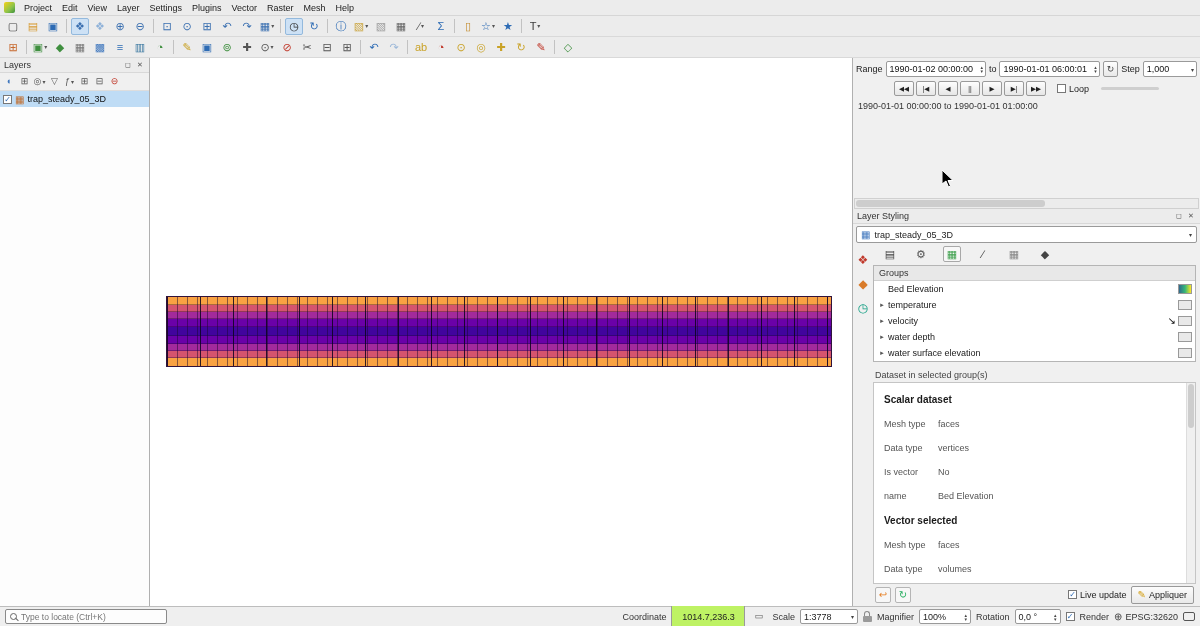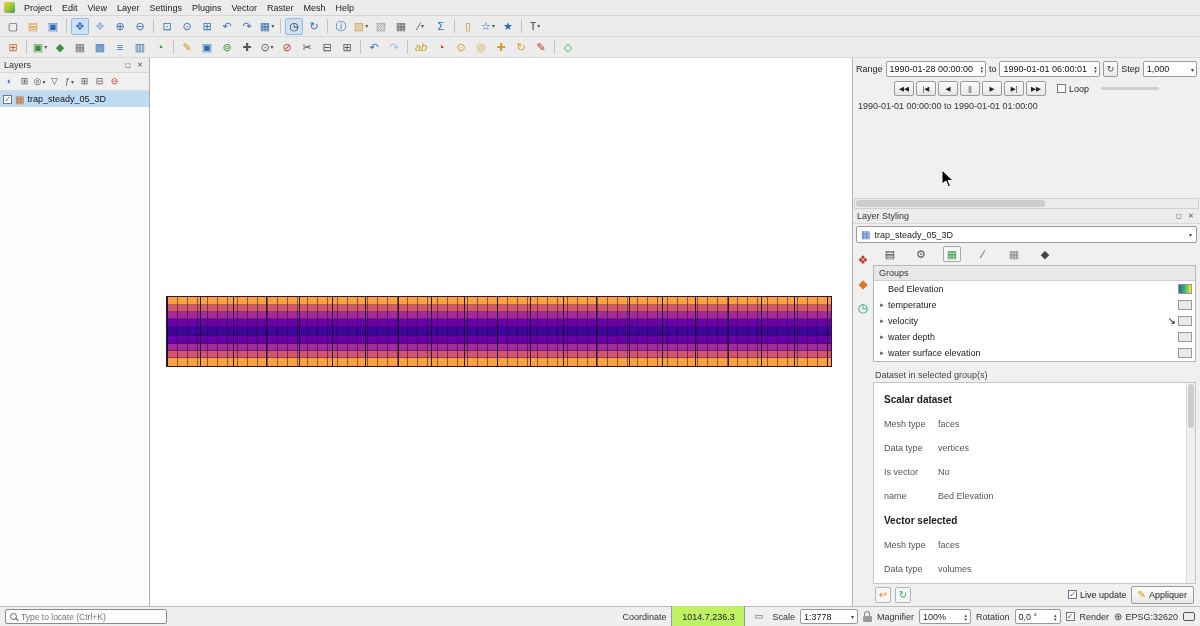--- a/index.html
+++ b/index.html
@@ -191,21 +191,21 @@
       <span class="tb-icon" style="color: rgb(85, 85, 85);">✚</span>
       <span class="tb-icon" style="color: rgb(85, 85, 85);">⊙<span class="tb-dd">▾</span></span>
       <span class="tb-icon" style="color: rgb(192, 57, 43);">⊘</span>
       <span class="tb-icon" style="color: rgb(85, 85, 85);">✂</span>
       <span class="tb-icon" style="color: rgb(85, 85, 85);">⊟</span>
       <span class="tb-icon" style="color: rgb(85, 85, 85);">⊞</span>
       <span class="tb-sep"></span>
       <span class="tb-icon" style="color: rgb(45, 107, 180);">↶</span>
       <span class="tb-icon" style="color: rgb(154, 183, 216);">↷</span>
       <span class="tb-sep"></span>
-      <span class="tb-icon" style="color: rgb(201, 162, 39); font-style: italic;">ab</span>
+      <span class="tb-icon" style="color: rgb(201, 162, 39);">ab</span>
       <span class="tb-icon" style="color: rgb(192, 57, 43);">◔</span>
       <span class="tb-icon" style="color: rgb(201, 162, 39);">⊙</span>
       <span class="tb-icon" style="color: rgb(201, 162, 39);">◎</span>
       <span class="tb-icon" style="color: rgb(201, 162, 39);">✚</span>
       <span class="tb-icon" style="color: rgb(201, 162, 39);">↻</span>
       <span class="tb-icon" style="color: rgb(192, 57, 43);">✎</span>
       <span class="tb-sep"></span>
       <span class="tb-icon" style="color: rgb(63, 143, 63);">◇</span>
     </div>
 
@@ -254,21 +254,21 @@
         <div class="mesh-grid"></div>
       </div>
     </div>
 
     <div class="right-panel">
 
       <div class="temporal">
         <div class="range-row">
           <span>Range</span>
           <span class="combo date">
-            <span>1990-01-28 00:00:00</span>
+            <span>1990-01-02 00:00:00</span>
             <span class="spin-arrows">
                 <span>▴</span>
                 <span>▾</span>
               </span>
           </span>
           <span>to</span>
           <span class="combo date">
             <span>1990-01-01 06:00:01</span>
             <span class="spin-arrows">
                 <span>▴</span>

